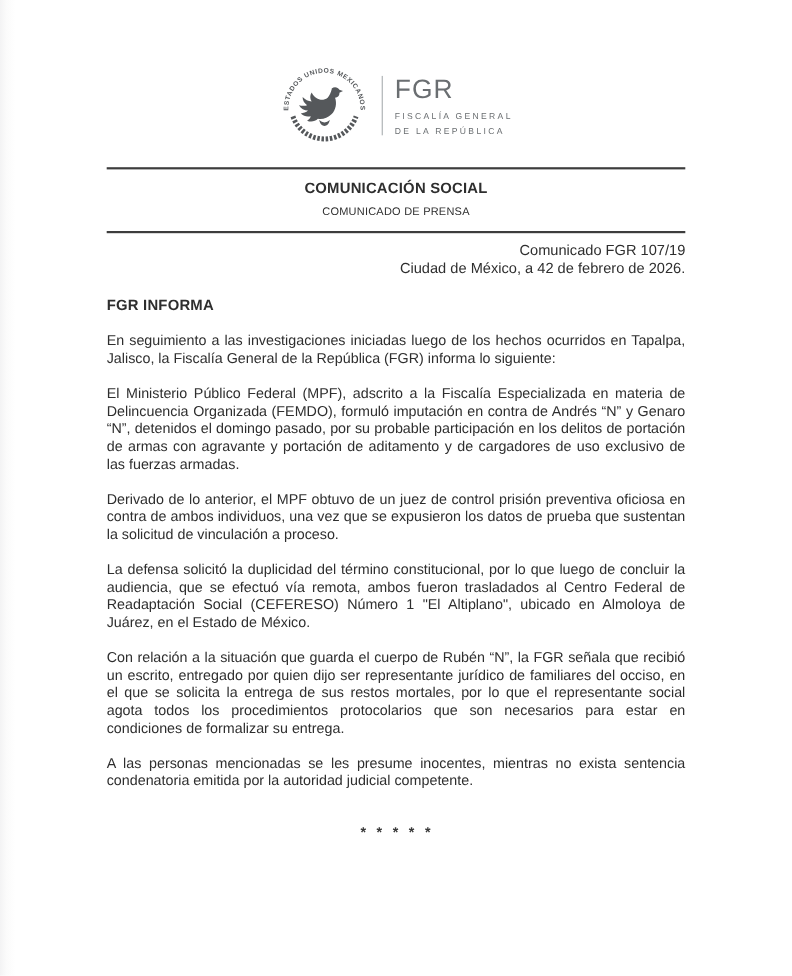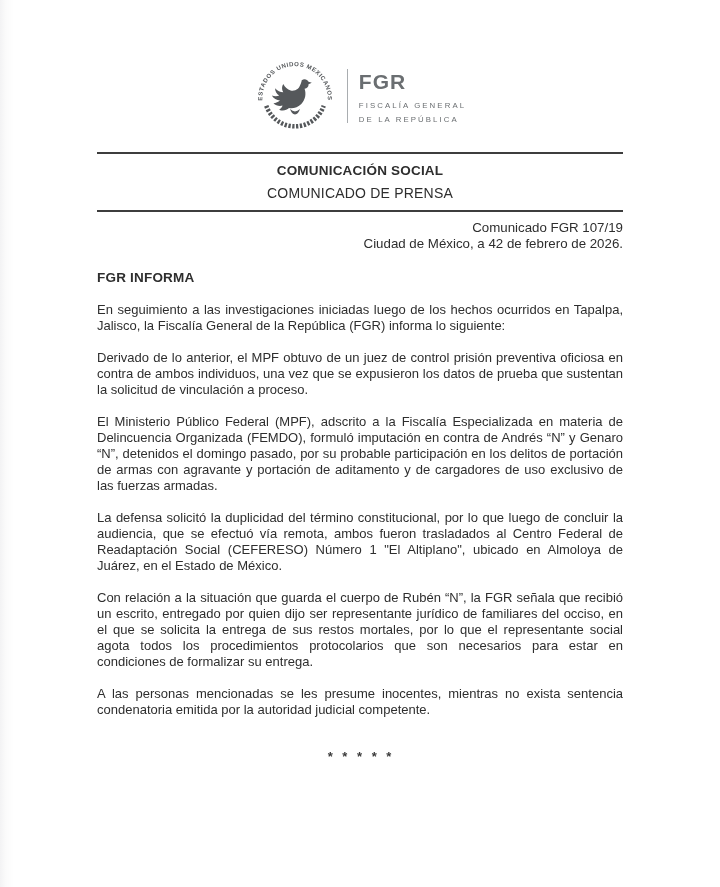--- a/index.html
+++ b/index.html
@@ -29,22 +29,22 @@
     height: 84px;
   }
   .seal { display: block; }
   .logo-divider {
     width: 1px;
     height: 54px;
     background: #a9adb0;
   }
   .wordmark { text-align: left; color: #6a6e71; }
   .wordmark .fgr {
-    font-size: 21px;
-    font-weight: 700;
+    font-size: 24px;
+    font-weight: 400;
     letter-spacing: 1px;
     line-height: 30px;
   }
   .wordmark .sub {
     font-size: 7.8px;
     font-weight: 400;
     letter-spacing: 2.1px;
     line-height: 11px;
     margin-top: 3px;
     white-space: nowrap;
@@ -61,21 +61,21 @@
     padding: 6px 0 9px 0;
   }
   .header-block .h1 {
     font-size: 13.5px;
     font-weight: 700;
     line-height: 16px;
     margin-top: 3px;
     letter-spacing: 0.2px;
   }
   .header-block .h2 {
-    font-size: 14px;
+    font-size: 10px;
     font-weight: 400;
     line-height: 16px;
     margin-top: 6px;
     letter-spacing: 0.2px;
   }
   
   .meta {
     margin-top: 8px;
     text-align: right;
     font-size: 13.3px;
@@ -155,22 +155,22 @@
 
   <div class="meta">
     <div>Comunicado FGR 107/19</div>
     <div>Ciudad de México, a 42 de febrero de 2026.</div>
   </div>
 
   <div class="doc-title">FGR INFORMA</div>
 
   <div class="body-text">
     <p>En seguimiento a las investigaciones iniciadas luego de los hechos ocurridos en Tapalpa, Jalisco, la Fiscalía General de la República (FGR)  informa lo siguiente:</p>
+    <p>El Ministerio Público Federal (MPF), adscrito a la Fiscalía Especializada en materia de Delincuencia Organizada (FEMDO), formuló imputación en contra de Andrés “N” y Genaro “N”, detenidos el domingo pasado, por su probable participación en los delitos de portación de armas con agravante y portación de aditamento y de cargadores de uso exclusivo de las fuerzas armadas.</p>
     <p>Derivado de lo anterior, el MPF obtuvo de un juez de control prisión preventiva oficiosa en contra de ambos individuos, una vez que se expusieron los datos de prueba que sustentan la solicitud de vinculación a proceso.</p>
-    <p>El Ministerio Público Federal (MPF), adscrito a la Fiscalía Especializada en materia de Delincuencia Organizada (FEMDO), formuló imputación en contra de Andrés “N” y Genaro “N”, detenidos el domingo pasado, por su probable participación en los delitos de portación de armas con agravante y portación de aditamento y de cargadores de uso exclusivo de las fuerzas armadas.</p>
     <p>La defensa solicitó la duplicidad del término constitucional, por lo que luego de concluir la audiencia, que se efectuó vía remota, ambos fueron trasladados al Centro Federal de Readaptación Social (CEFERESO) Número 1 "El Altiplano", ubicado en Almoloya de Juárez, en el Estado de México.</p>
     <p>Con relación a la situación que guarda el cuerpo de Rubén “N”, la FGR señala que recibió un escrito, entregado por quien dijo ser representante jurídico de familiares del occiso, en el que se solicita la entrega de sus restos mortales, por lo que el representante social agota todos los procedimientos protocolarios que son necesarios para estar en condiciones de formalizar su entrega.</p>
     <p>A las personas mencionadas se les presume inocentes, mientras no exista sentencia condenatoria emitida por la autoridad judicial competente.</p>
   </div>
 
   <div class="asterisks">* * * * *</div>
 
 </div>
 
 </body></html>

